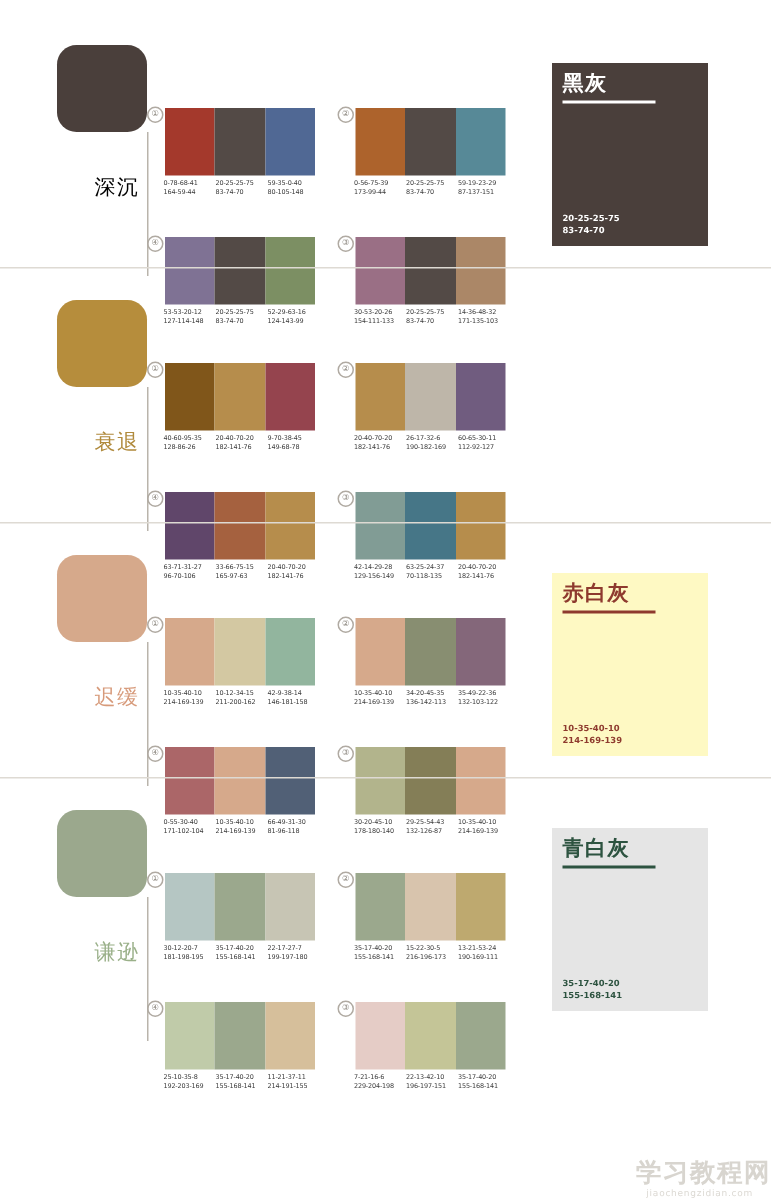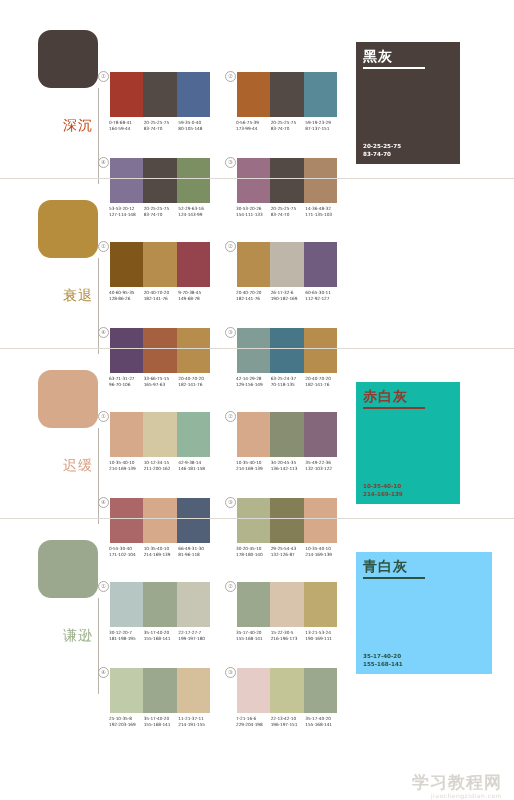--- a/index.html
+++ b/index.html
@@ -36,57 +36,57 @@
   .swatches{display:flex;width:100px;height:45px;}
   .swatches > div{flex:1 1 0;height:100%;}
   .codes{display:flex;width:104px;margin-top:3px;margin-left:-1px;}
   .codes > div{
     flex:1 1 0;font-size:4.3px;line-height:5.6px;color:#3b3b3b;
     font-family:"DejaVu Sans",sans-serif;letter-spacing:-0.1px;
     white-space:nowrap;
   }
 
   
-  .card{position:absolute;left:356px;width:104px;height:122px;}
+  .card{position:absolute;left:368px;width:104px;height:122px;}
   .card-title{
     position:absolute;left:7px;top:6px;font-size:14px;line-height:17px;
     font-weight:bold;font-family:"DejaVu Sans",sans-serif;letter-spacing:1px;
   }
   .card-underline{position:absolute;left:7px;top:25px;width:62px;height:2px;}
   .card-codes{
     position:absolute;left:7px;bottom:6px;font-size:5.6px;line-height:7.4px;
     font-weight:bold;font-family:"DejaVu Sans",sans-serif;letter-spacing:0px;
   }
 
   
   .wm-box{
     position:absolute;right:12px;bottom:34px;width:106px;height:20px;
     background:#1c8fd6;color:#ffffff;font-size:11px;line-height:20px;
     text-align:center;font-family:"Liberation Sans",sans-serif;letter-spacing:0.5px;
   }
   .wm-main{
-    position:absolute;right:12px;bottom:8px;
+    position:absolute;right:0;bottom:8px;
     font-size:17px;line-height:20px;color:#d8d5cf;font-weight:bold;
     font-family:"DejaVu Sans",sans-serif;letter-spacing:1px;
   }
   .wm-sub{
     position:absolute;right:12px;bottom:0px;
     font-size:6px;line-height:8px;color:#dcd9d3;
     font-family:"DejaVu Sans",sans-serif;letter-spacing:0.5px;
   }
 </style>
 </head>
 <body>
 
 <div class="page">
   <div id="sections-root">
       <div class="section" style="top: 22px;">
         <div class="big-swatch" style="background: rgb(74, 63, 59);"></div>
         <div class="vrule"></div>
-        <div class="sec-label" style="color: #c2410c;">深沉</div>
+        <div class="sec-label" style="color: #000000;">深沉</div>
         <div class="group" style="left: 110px; top: 50px;">
           <div class="grp-num">①</div>
           <div class="swatches">
             <div style="background: rgb(164, 57, 44);"></div>
             <div style="background: rgb(83, 74, 70);"></div>
             <div style="background: rgb(80, 104, 148);"></div>
           </div>
           <div class="codes">
             <div>
               <div>0-78-68-41</div>
@@ -357,21 +357,21 @@
             <div>
               <div>29-25-54-43</div>
               <div>132-126-87</div>
             </div>
             <div>
               <div>10-35-40-10</div>
               <div>214-169-139</div>
             </div>
           </div>
         </div>
-        <div class="card" style="top: 20px; background: #14b8a6;">
+        <div class="card" style="top: 20px; background: #fef9c3;">
           <div class="card-title" style="color: rgb(142, 58, 46);">赤白灰</div>
           <div class="card-underline" style="background: rgb(142, 58, 46);"></div>
           <div class="card-codes" style="color: rgb(142, 58, 46);">
             <div>10-35-40-10</div>
             <div>214-169-139</div>
           </div>
         </div>
       </div>
       <div class="sec-sep" style="top: 518px;"></div>
       <div class="section" style="top: 532px;">
@@ -459,21 +459,21 @@
             <div>
               <div>22-13-42-10</div>
               <div>196-197-151</div>
             </div>
             <div>
               <div>35-17-40-20</div>
               <div>155-168-141</div>
             </div>
           </div>
         </div>
-        <div class="card" style="top: 20px; background: #7dd3fc; padding-left: 32px;">
+        <div class="card" style="top: 20px; background: #e5e5e5;">
           <div class="card-title" style="color: rgb(45, 83, 64);">青白灰</div>
           <div class="card-underline" style="background: rgb(45, 83, 64);"></div>
           <div class="card-codes" style="color: rgb(45, 83, 64);">
             <div>35-17-40-20</div>
             <div>155-168-141</div>
           </div>
         </div>
       </div>
     </div>
 

